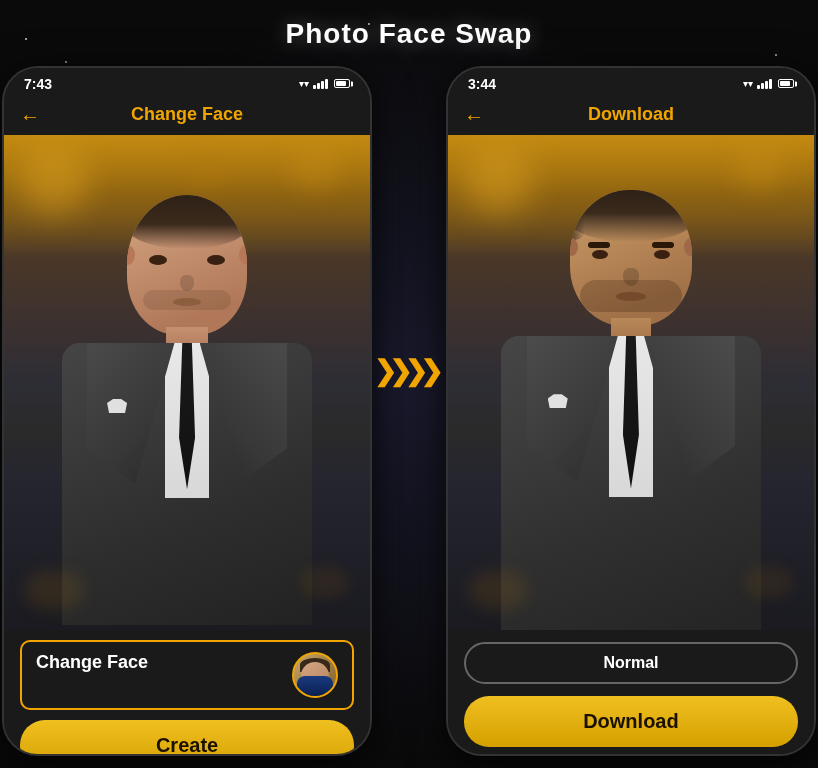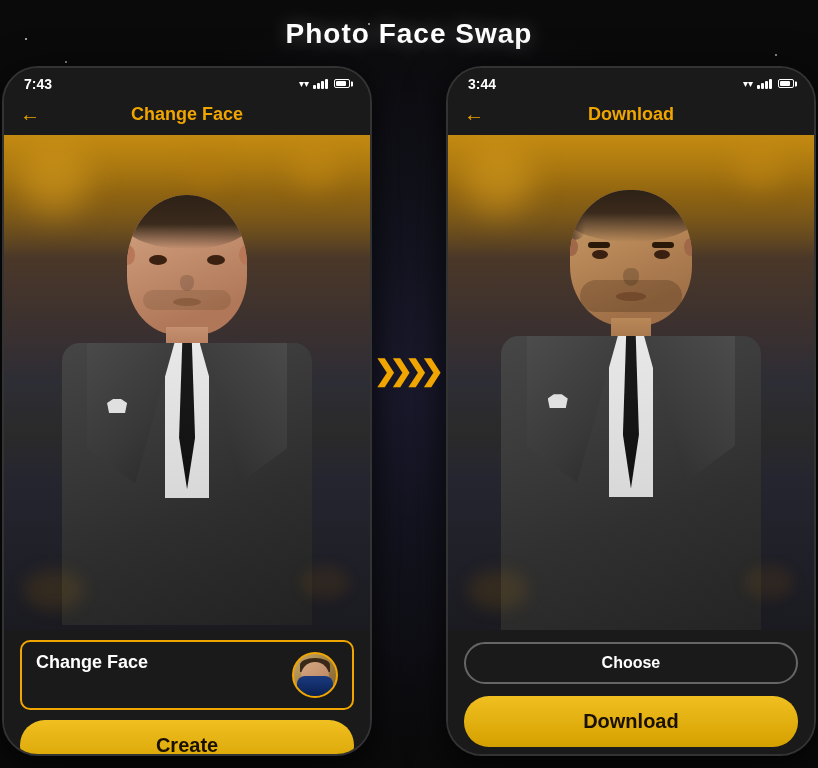--- a/index.html
+++ b/index.html
@@ -506,20 +506,20 @@
         </div>
       </div>
 
       <div style="position:absolute;bottom:20px;left:20px;width:60px;height:40px;background:rgba(180,120,10,0.15);border-radius:50%;filter:blur(8px);"></div>
       <div style="position:absolute;bottom:30px;right:20px;width:50px;height:35px;background:rgba(160,100,10,0.12);border-radius:50%;filter:blur(6px);"></div>
     </div>
 
     <div class="quality-section">
 
       <div class="quality-options">
-        <button class="quality-btn normal">Choose</button>
+        <button class="quality-btn normal">Normal</button>
       </div>
 
       <button class="download-btn">Download</button>
     </div>
   </div>
 
 </div>
 
 </body></html>

